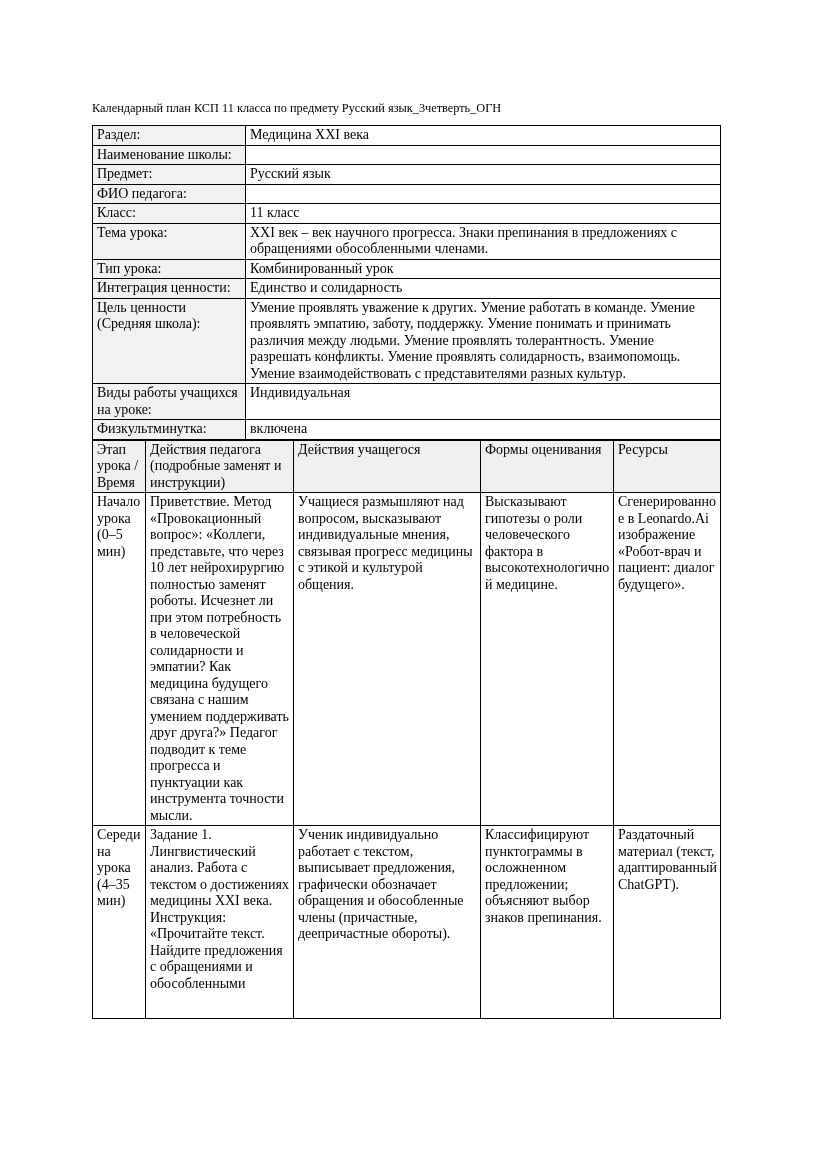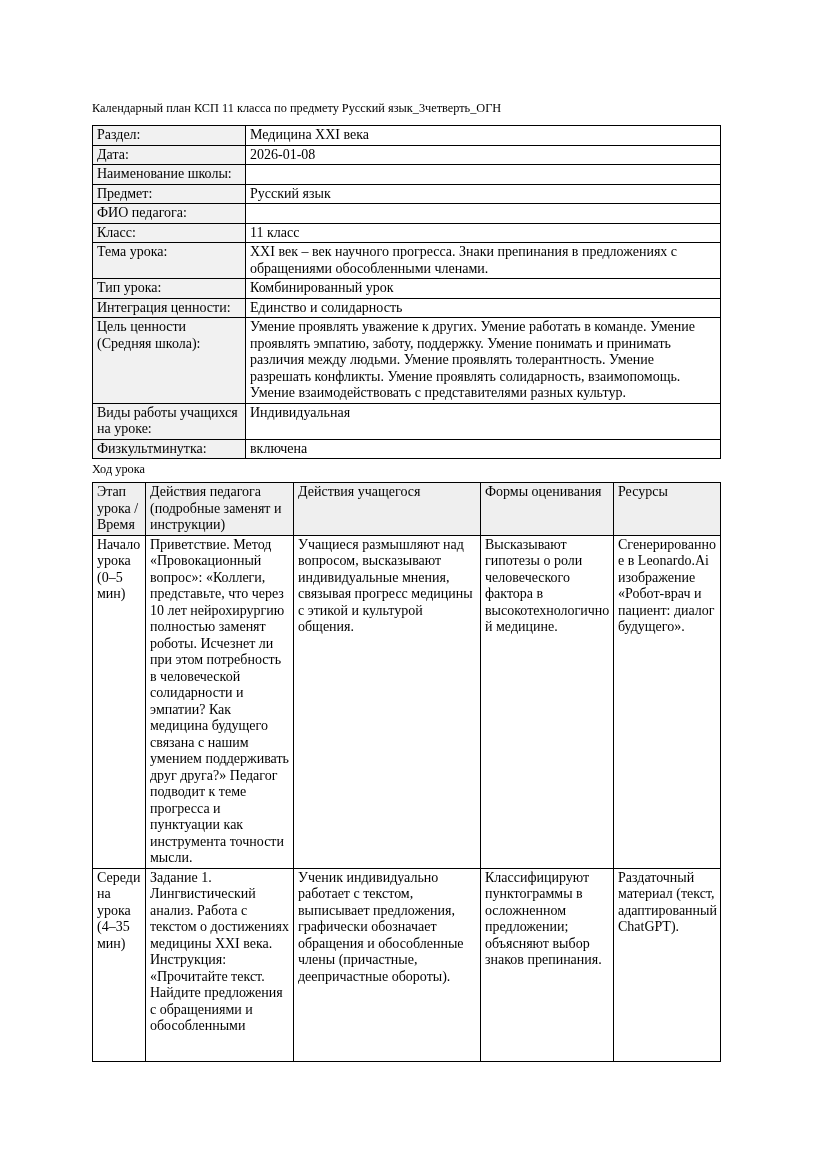--- a/index.html
+++ b/index.html
@@ -101,24 +101,20 @@
       <colgroup>
         <col class="c-label">
         <col class="c-value">
       </colgroup>
       <tbody>
         <tr>
           <td class="label-cell">Раздел:</td>
           <td class="value-cell">Медицина XXI века</td>
         </tr>
         <tr>
-          <td class="label-cell">Дата:</td>
-          <td class="value-cell">2026-01-08</td>
-        </tr>
-        <tr>
           <td class="label-cell">Наименование школы:</td>
           <td class="value-cell">&nbsp;</td>
         </tr>
         <tr>
           <td class="label-cell">Предмет:</td>
           <td class="value-cell">Русский язык</td>
         </tr>
         <tr>
           <td class="label-cell">ФИО педагога:</td>
           <td class="value-cell">&nbsp;</td>
@@ -147,21 +143,20 @@
           <td class="label-cell">Виды работы учащихся на уроке:</td>
           <td class="value-cell">Индивидуальная</td>
         </tr>
         <tr>
           <td class="label-cell">Физкультминутка:</td>
           <td class="value-cell">включена</td>
         </tr>
       </tbody>
     </table>
 
-    <p class="section-heading">Ход урока</p>
 
     <table class="doc-table" id="flow-table">
       <colgroup>
         <col class="f1">
         <col class="f2">
         <col class="f3">
         <col class="f4">
         <col class="f5">
       </colgroup>
       <thead>

